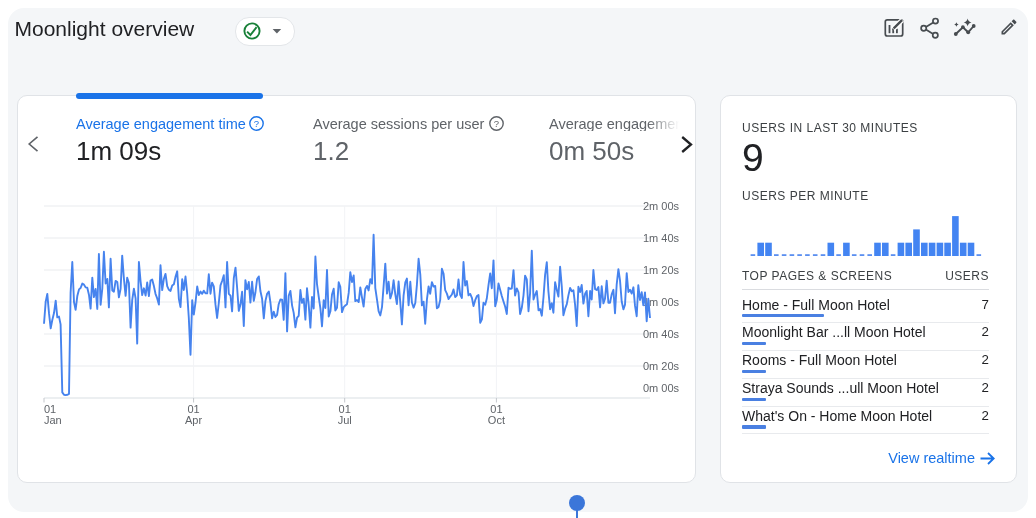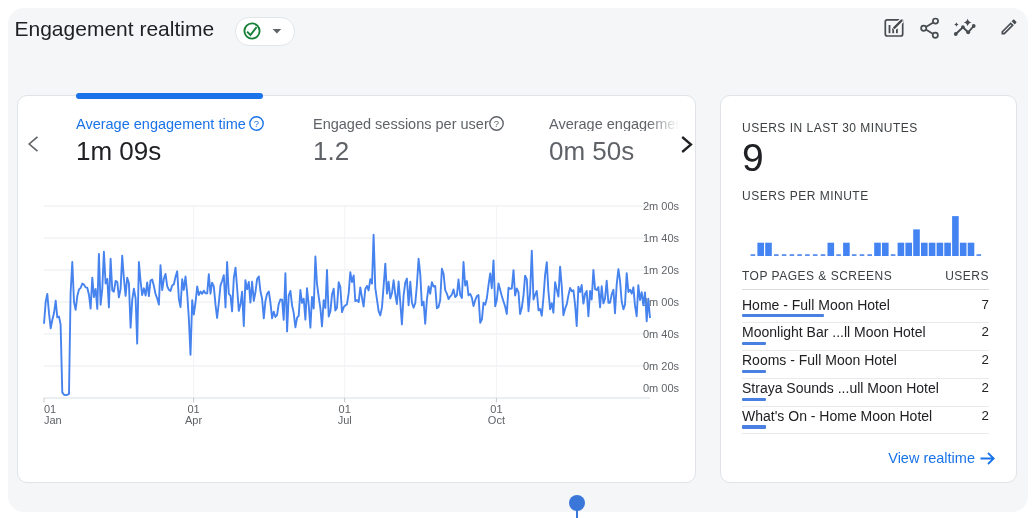--- a/index.html
+++ b/index.html
@@ -19,21 +19,21 @@
   .rname { position:absolute; left:742px; font-size:14px; line-height:14px; color:#202124; white-space:nowrap; }
   .rval  { position:absolute; right:47px; font-size:13.3px; line-height:14px; color:#202124; }
   .rbar  { position:absolute; left:742px; height:3.2px; background:#4a80e2; border-radius:1px; }
   .rsep  { position:absolute; left:742px; width:247px; height:1px; background:#e8eaed; }
   .vrt { right:61px; top:450px; font-size:14.5px; color:#1a73e8;margin-left:40px; }
   .dot { left:569px; top:495px; width:16px; height:16px; border-radius:50%; background:#3b76d9; }
   .dotline { left:576px; top:510px; width:2px; height:8px; background:#3b76d9; }
 </style></head>
 <body>
 <div class="abs surface"></div>
-<div class="abs title">Engagement realtime</div>
+<div class="abs title">Moonlight overview</div>
 <div class="abs pill"></div>
 <svg class="abs" style="left:243px;top:22px" width="18" height="18" viewBox="0 0 18 18">
   <circle cx="9" cy="9" r="7.6" fill="none" stroke="#188038" stroke-width="1.9"></circle>
   <path d="M4.1 9.7 L7.4 13 L13.6 5.1" fill="none" stroke="#188038" stroke-width="1.9" stroke-linecap="butt"></path>
 </svg>
 <svg class="abs" style="left:271px;top:28px" width="12" height="7" viewBox="0 0 12 7">
   <path d="M1.6 1 L10.2 1 L5.9 5.5 Z" fill="#5f6368"></path>
 </svg>
 
 <svg class="abs" style="left:884px;top:18px" width="21" height="20" viewBox="0 0 21 20">
@@ -74,21 +74,21 @@
 <svg class="abs" style="left:679px;top:135px" width="16" height="19" viewBox="0 0 16 19">
   <path d="M3.2 2 L12 9.5 L3.2 17" fill="none" stroke="#202124" stroke-width="2.3"></path>
 </svg>
 <div class="abs tlabel" style="left:76px;color:#1a73e8">Average engagement time</div>
 <svg class="abs" style="left:249px;top:116px" width="15" height="15" viewBox="0 0 15 15">
   <circle cx="7.5" cy="7.5" r="6.7" fill="none" stroke="#1a73e8" stroke-width="1.4"></circle>
   <text x="7.5" y="11" font-size="9.5" fill="#1a73e8" text-anchor="middle" font-family="Liberation Sans">?</text>
 </svg>
 <div class="abs tval" style="left:76px;color:#202124">1m 09s</div>
 
-<div class="abs tlabel" style="left:313px">Engaged sessions per user</div>
+<div class="abs tlabel" style="left:313px">Average sessions per user</div>
 <svg class="abs" style="left:489px;top:116px" width="15" height="15" viewBox="0 0 15 15">
   <circle cx="7.5" cy="7.5" r="6.7" fill="none" stroke="#5f6368" stroke-width="1.4"></circle>
   <text x="7.5" y="11" font-size="9.5" fill="#5f6368" text-anchor="middle" font-family="Liberation Sans">?</text>
 </svg>
 <div class="abs tval" style="left:313px">1.2</div>
 
 <div class="abs tlabel" style="left:549px;width:140px;overflow:hidden;
      -webkit-mask-image:linear-gradient(90deg,#000 70%,transparent 93%);
      mask-image:linear-gradient(90deg,#000 70%,transparent 93%)">Average engagement time</div>
 <div class="abs tval" style="left:549px">0m 50s</div>

